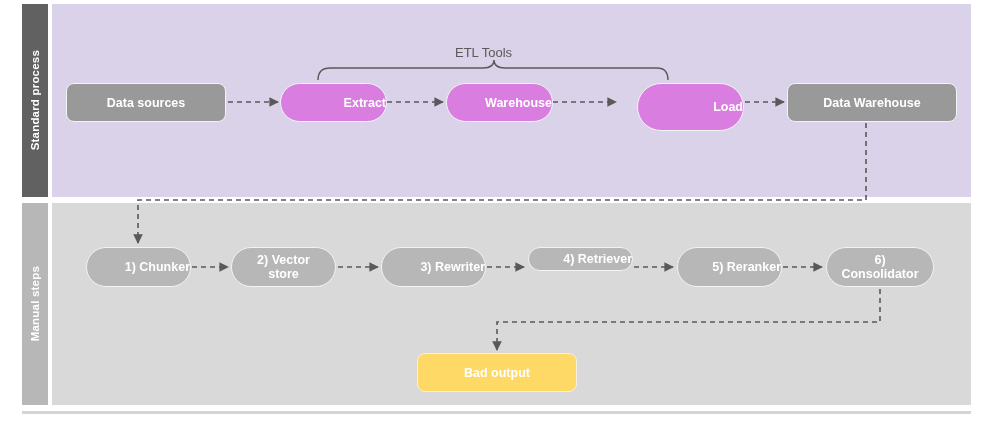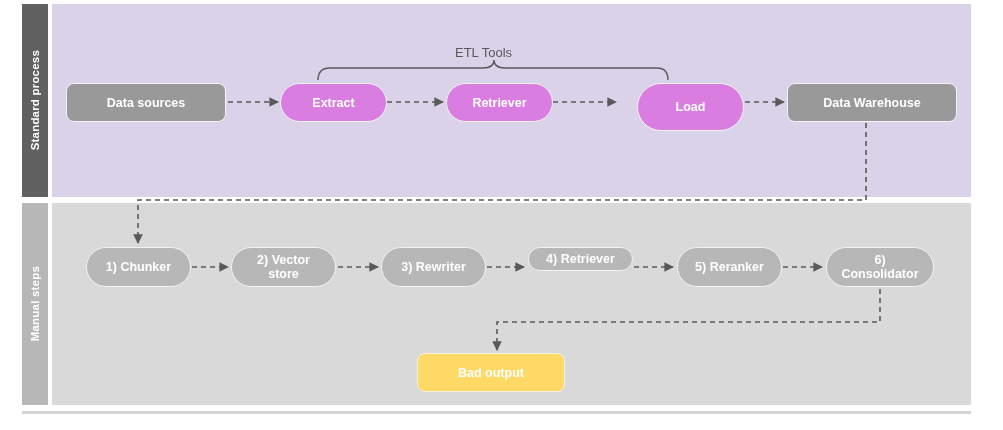--- a/index.html
+++ b/index.html
@@ -66,21 +66,21 @@
     align-items: center;
     justify-content: center;
     text-align: center;
     color: #ffffff;
     font-weight: bold;
     font-size: 12.5px;
     line-height: 14px;
     border: 1.5px solid #f3f3f3;
   }
   .node.rect { border-radius: 8px; }
-  .node.pill { border-radius: 24px; }
+  .node.pill { border-radius: 24px; justify-content: flex-end; }
   .node.gray  { background: #999999; }
   .node.pinkv { background: #d97ee0; }
   .node.grayp { background: #b7b7b7; }
   .node.yellow { background: #ffd966; border-color: #f6f0e0; }
 
   
   #edges {
     position: absolute;
     left: 0; top: 0;
     width: 1003px; height: 430px;
@@ -141,21 +141,21 @@
 
   <div class="node rect gray" style="left:66px; top:83px; width:160px; height:39px;">
     <span>Data sources</span>
   </div>
 
   <div class="node pill pinkv" style="left:280px; top:83px; width:107px; height:39px;">
     <span>Extract</span>
   </div>
 
   <div class="node pill pinkv" style="left:446px; top:83px; width:107px; height:39px;">
-    <span>Retriever</span>
+    <span>Warehouse</span>
   </div>
 
   <div class="node pill pinkv" style="left:637px; top:83px; width:107px; height:48px;">
     <span>Load</span>
   </div>
 
   <div class="node rect gray" style="left:787px; top:83px; width:170px; height:39px;">
     <span>Data Warehouse</span>
   </div>
 
@@ -180,17 +180,17 @@
   </div>
 
   <div class="node pill grayp" style="left:677px; top:247px; width:105px; height:40px;">
     <span>5) Reranker</span>
   </div>
 
   <div class="node pill grayp" style="left:826px; top:247px; width:108px; height:40px; padding:0 12px;">
     <span>6) Consolidator</span>
   </div>
 
-  <div class="node rect yellow" style="left:417px; top:353px; width:148px; height:39px;">
+  <div class="node rect yellow" style="left:417px; top:353px; width:160px; height:39px;">
     <span>Bad output</span>
   </div>
 
 </div>
 
 </body></html>

